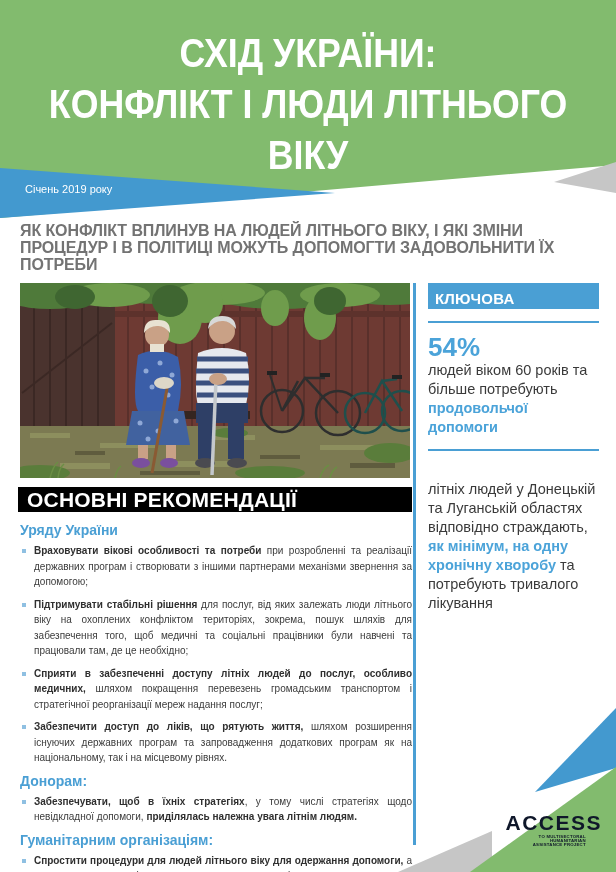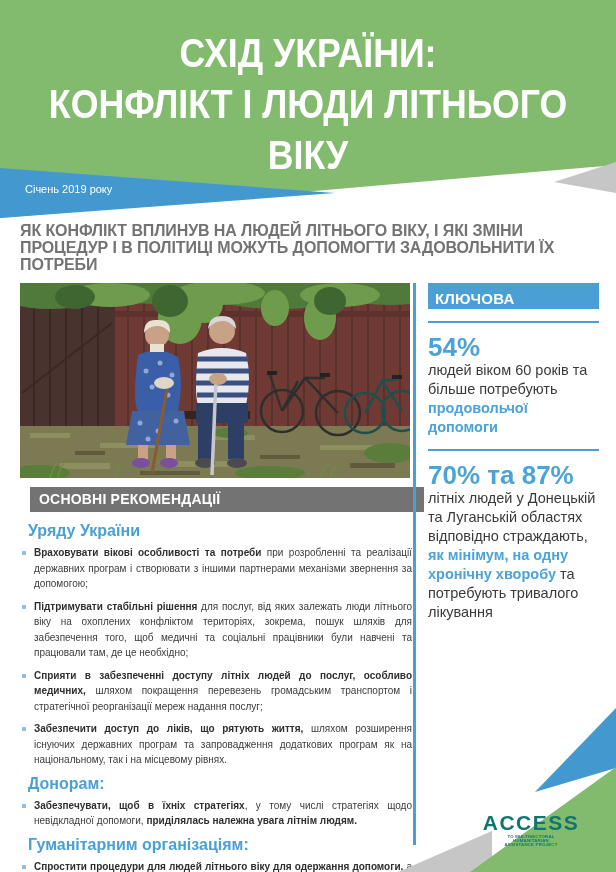--- a/index.html
+++ b/index.html
@@ -20,25 +20,25 @@
   .hdr-date{left:25px;top:183px;color:#ffffff;font-size:11px;font-weight:400;}
 
   
   .subtitle{left:20px;top:222px;width:578px;color:#737373;font-weight:700;
             font-size:16px;line-height:17px;letter-spacing:-.1px;}
 
   
   .photo{left:20px;top:283px;width:390px;height:195px;}
 
   
-  .rec-bar{left:18px;top:487px;width:394px;height:25px;background:#737373;color:#fff;
-           font-size:14px;font-weight:700;line-height:25px;padding-left:9px;box-sizing:border-box;
-           letter-spacing:.2px;margin-left:12px;}
+  .rec-bar{left:18px;top:487px;width:394px;height:25px;background:#000000;color:#fff;
+           font-size:21px;font-weight:700;line-height:25px;padding-left:9px;box-sizing:border-box;
+           letter-spacing:.2px;}
   .rec-body{left:20px;top:515px;width:392px;}
-  .group-h{color:#4A9FD4;font-size:16px;font-weight:700;margin:7px 0 5px 8px;}
+  .group-h{color:#4A9FD4;font-size:14px;font-weight:700;margin:7px 0 5px 0;}
   ul.rec{list-style:none;margin:0;padding:0;}
   ul.rec li{position:relative;padding-left:14px;margin:0 0 7px 0;font-size:10px;
             line-height:15.5px;color:#3b3b3b;text-align:justify;}
   ul.rec li::before{content:"";position:absolute;left:2px;top:6px;width:4px;height:4px;
                     background:#8FC0E2;}
   .seg-b{font-weight:700;color:#2f2f2f;}
 
   
   .vline{left:413px;top:283px;width:3px;height:562px;background:#4A9FD4;}
 
@@ -46,21 +46,21 @@
   .sidebar{left:428px;top:283px;width:171px;}
   .side-h{background:#4A9FD4;color:#fff;font-size:15px;font-weight:700;height:26px;
           line-height:31px;padding-left:7px;letter-spacing:.2px;}
   .stat{margin:10px 0 0 0;font-size:14.5px;line-height:19px;color:#3a3a3a;}
   .seg-big{font-size:26px;line-height:28px;font-weight:700;color:#4BA3D9;}
   .seg-hl{font-weight:700;color:#4BA3D9;}
   .side-sep{border:none;border-top:2px solid #4A9FD4;margin:12px 0 10px 0;}
 
   
   .deco{left:390px;top:690px;width:226px;height:182px;}
-  .access{right:27px;top:812px;width:116px;text-align:center;color:#0f766e;}
+  .access{right:14px;top:812px;width:116px;text-align:right;color:#0f172a;}
   .access .word{font-size:21px;font-weight:700;letter-spacing:1.5px;line-height:22px;}
   .access .tag{font-size:6px;line-height:6px;transform:scale(.72);transform-origin:50% 0;
                font-weight:700;letter-spacing:.3px;}
 </style>
 </head>
 <body>
 
 <div class="abs hdr-green"></div>
 <div class="abs hdr-blue"></div>
 <div class="abs hdr-gray"></div>
@@ -241,21 +241,21 @@
   </ul>
 </div>
 
 <div class="abs vline"></div>
 
 <div class="abs sidebar">
   <div class="side-h">КЛЮЧОВА ІНФОРМАЦІЯ</div>
   <hr class="side-sep">
   <p class="stat"><span class="seg-big">54%</span><br><span class="seg-plain">людей віком 60 років та більше потребують </span><span class="seg-hl">продовольчої допомоги</span></p>
   <hr class="side-sep">
-  <p class="stat"><span class="seg-big">70% та 87%</span><br><span class="seg-plain">літніх людей у Донецькій та Луганській областях відповідно страждають, </span><span class="seg-hl">як мінімум, на одну хронічну хворобу</span><span class="seg-plain"> та потребують тривалого лікування</span></p>
+  <p class="stat"><br><span class="seg-plain">літніх людей у Донецькій та Луганській областях відповідно страждають, </span><span class="seg-hl">як мінімум, на одну хронічну хворобу</span><span class="seg-plain"> та потребують тривалого лікування</span></p>
 </div>
 
 <svg class="abs deco" viewBox="0 0 226 182" preserveAspectRatio="none">
   <polygon points="8,182 102,141 102,182" fill="#C6C6C6"></polygon>
   <polygon points="226,18 226,78 145,102" fill="#4399CF"></polygon>
   <polygon points="226,77 226,182 80,182" fill="#82BB6E"></polygon>
 </svg>
 
 <div class="abs access">
   <div class="word">ACCESS</div>

